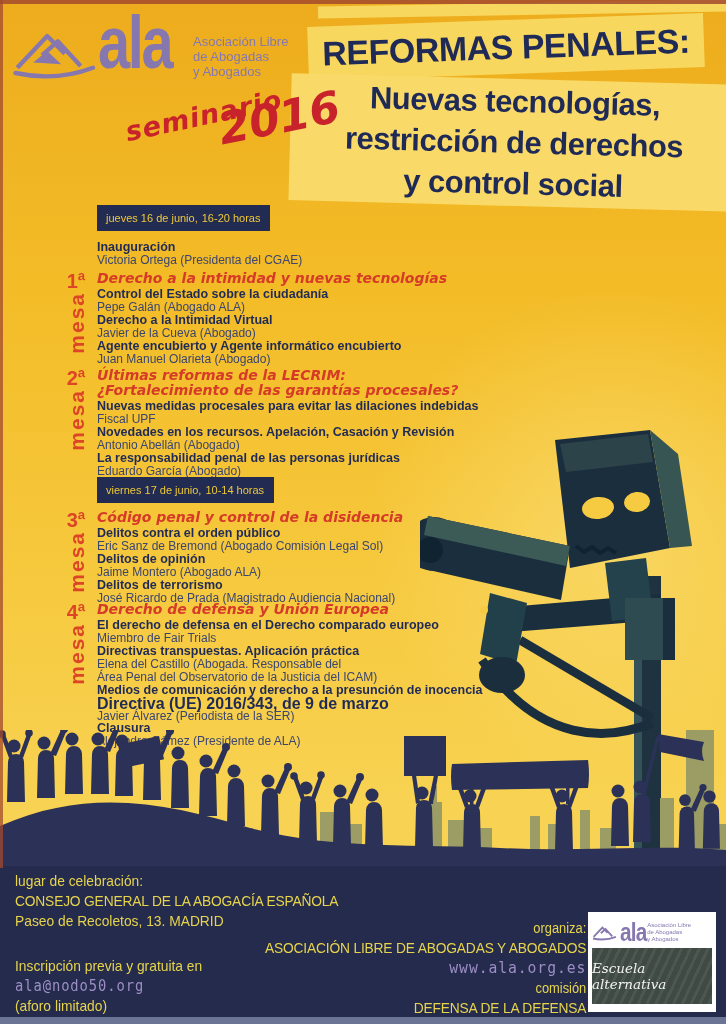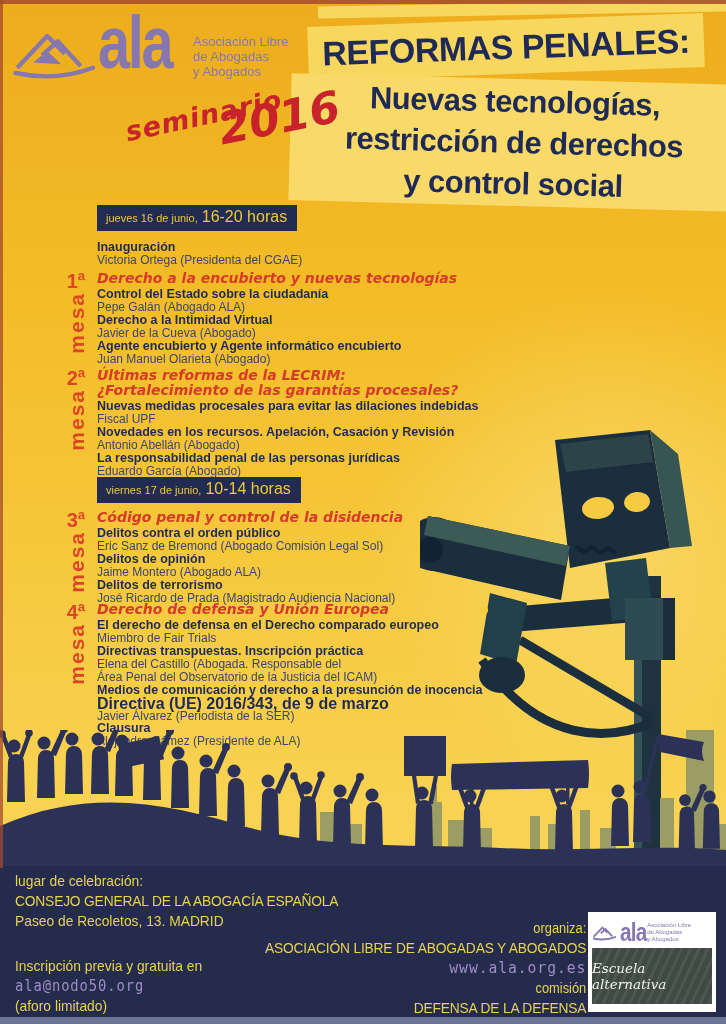--- a/index.html
+++ b/index.html
@@ -29,21 +29,21 @@
     display:flex;align-items:center;justify-content:center;}
   .band-kicker h1{margin:0;font-size:34px;font-weight:bold;color:#1F2A56;letter-spacing:-.5px;white-space:nowrap;}
   .band-sub{left:290px;top:79px;width:448px;height:127px;background:#F9DA69;transform:rotate(1.5deg);
     display:flex;flex-direction:column;align-items:center;justify-content:center;}
   .band-sub div{font-size:31px;font-weight:bold;color:#1F2A56;line-height:41px;letter-spacing:-.5px;white-space:nowrap;}
 
   
   .day-banner{position:absolute;left:97px;background:#222B52;color:#EEC937;
     padding:3px 10px 5px 9px;white-space:nowrap;z-index:2;}
   .day-date{font-size:11px;}
-  .day-time{font-size:16px;margin-left:4px;margin-top:8px;}
+  .day-time{font-size:11px;margin-left:4px;margin-top:8px;}
   .plain-item{position:absolute;left:97px;z-index:2;}
   .talk-title{margin:0;font-size:12.5px;line-height:13px;font-weight:bold;color:#1F2A56;}
   .talk-subtitle{margin:0;font-size:16px;line-height:13px;font-weight:bold;color:#1F2A56;}
   .talk-speaker{margin:0 0 0 0;font-size:12px;line-height:13px;color:#3A4570;white-space:pre-line;}
   .mesa{position:absolute;left:58px;display:flex;z-index:2;}
   .mesa-label{width:36px;margin-right:3px;display:flex;flex-direction:column;align-items:center;color:#DD4527;}
   .mesa-num{font-size:20px;font-weight:bold;line-height:20px;}
   .mesa-word{writing-mode:vertical-rl;transform:rotate(180deg);font-size:21px;font-weight:bold;
     letter-spacing:2px;line-height:1;margin-top:1px;}
   .mesa-heading{margin:0 0 2px 0;font-family:"DejaVu Sans",sans-serif;font-style:italic;font-weight:bold;
@@ -118,21 +118,21 @@
     <p class="talk-title">Inauguración</p>
     <p class="talk-speaker">Victoria Ortega (Presidenta del CGAE)</p>
   </div>
 
   <section class="mesa" style="top:271px">
     <div class="mesa-label">
       <span class="mesa-num">1ª</span>
       <span class="mesa-word">mesa</span>
     </div>
     <div class="mesa-content">
-      <h3 class="mesa-heading">Derecho a la encubierto y nuevas tecnologías</h3>
+      <h3 class="mesa-heading">Derecho a la intimidad y nuevas tecnologías</h3>
       <div class="talk">
         <p class="talk-title">Control del Estado sobre la ciudadanía</p>
         <p class="talk-speaker">Pepe Galán (Abogado ALA)</p>
       </div>
       <div class="talk">
         <p class="talk-title">Derecho a la Intimidad Virtual</p>
         <p class="talk-speaker">Javier de la Cueva (Abogado)</p>
       </div>
       <div class="talk">
         <p class="talk-title">Agente encubierto y Agente informático encubierto</p>
@@ -197,21 +197,21 @@
       <span class="mesa-num">4ª</span>
       <span class="mesa-word">mesa</span>
     </div>
     <div class="mesa-content">
       <h3 class="mesa-heading">Derecho de defensa y Unión Europea</h3>
       <div class="talk">
         <p class="talk-title">El derecho de defensa en el Derecho comparado europeo</p>
         <p class="talk-speaker">Miembro de Fair Trials</p>
       </div>
       <div class="talk">
-        <p class="talk-title">Directivas transpuestas. Inscripción práctica</p>
+        <p class="talk-title">Directivas transpuestas. Aplicación práctica</p>
         <p class="talk-speaker">Elena del Castillo (Abogada. Responsable del
 Área Penal del Observatorio de la Justicia del ICAM)</p>
       </div>
       <div class="talk">
         <p class="talk-title">Medios de comunicación y derecho a la presunción de inocencia</p>
         <p class="talk-subtitle">Directiva (UE) 2016/343, de 9 de marzo</p>
         <p class="talk-speaker">Javier Álvarez (Periodista de la SER)</p>
       </div>
     </div>
   </section>

